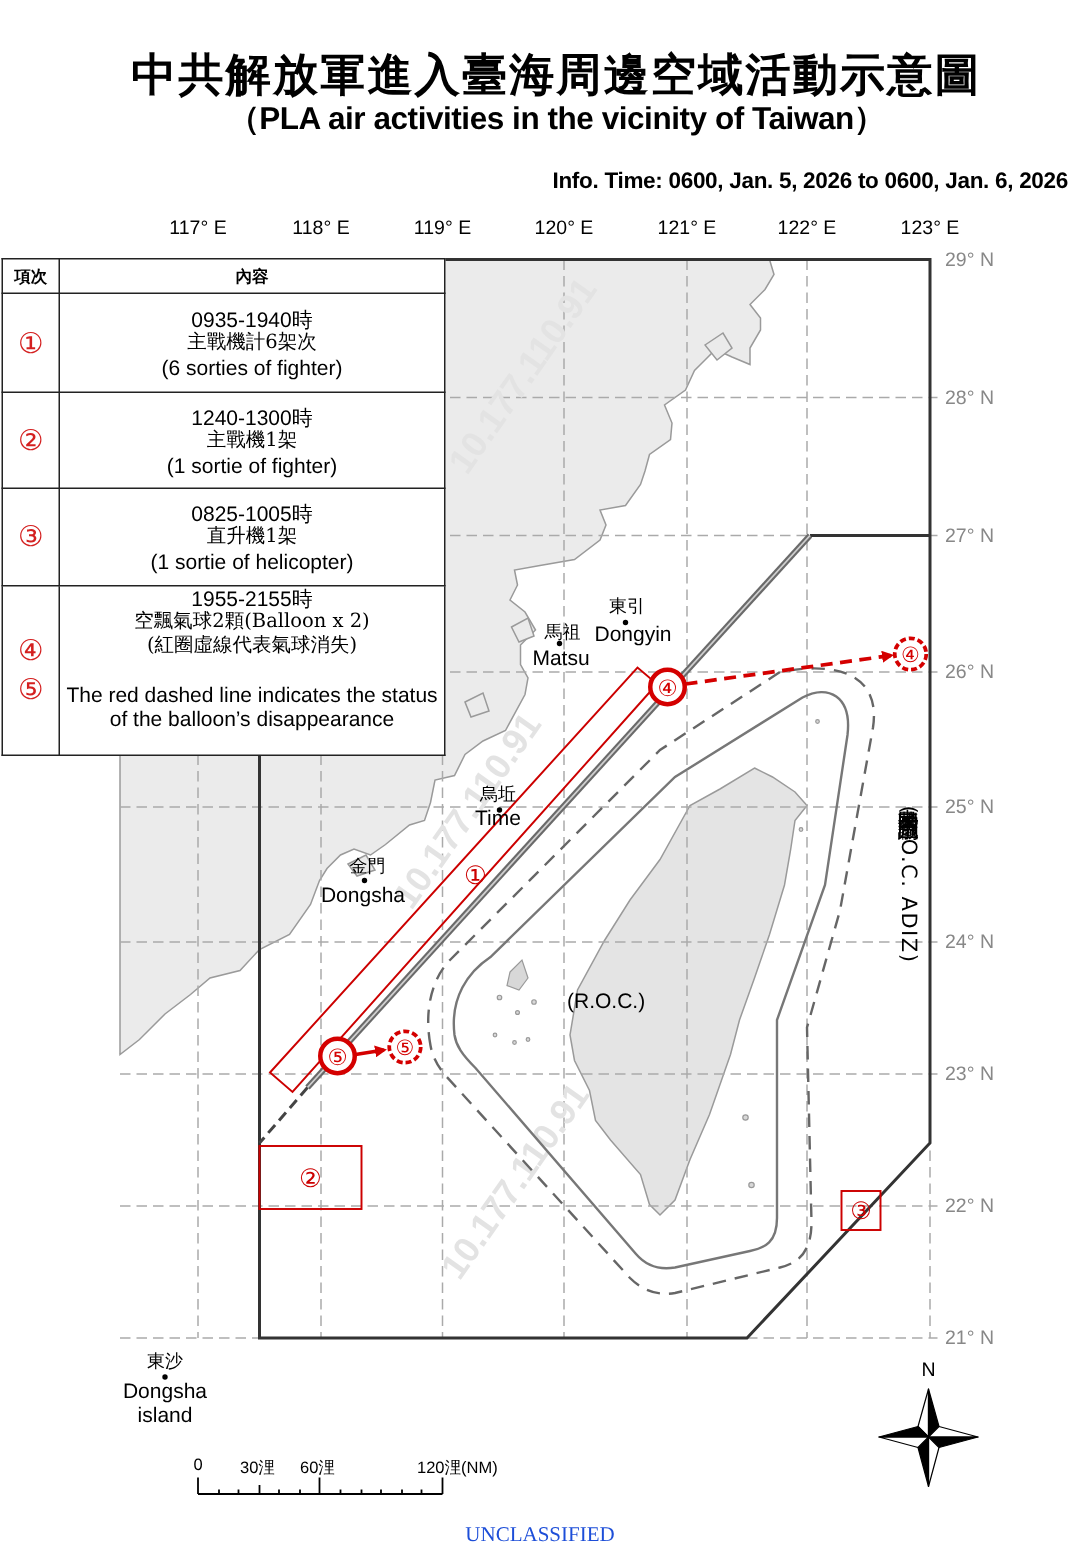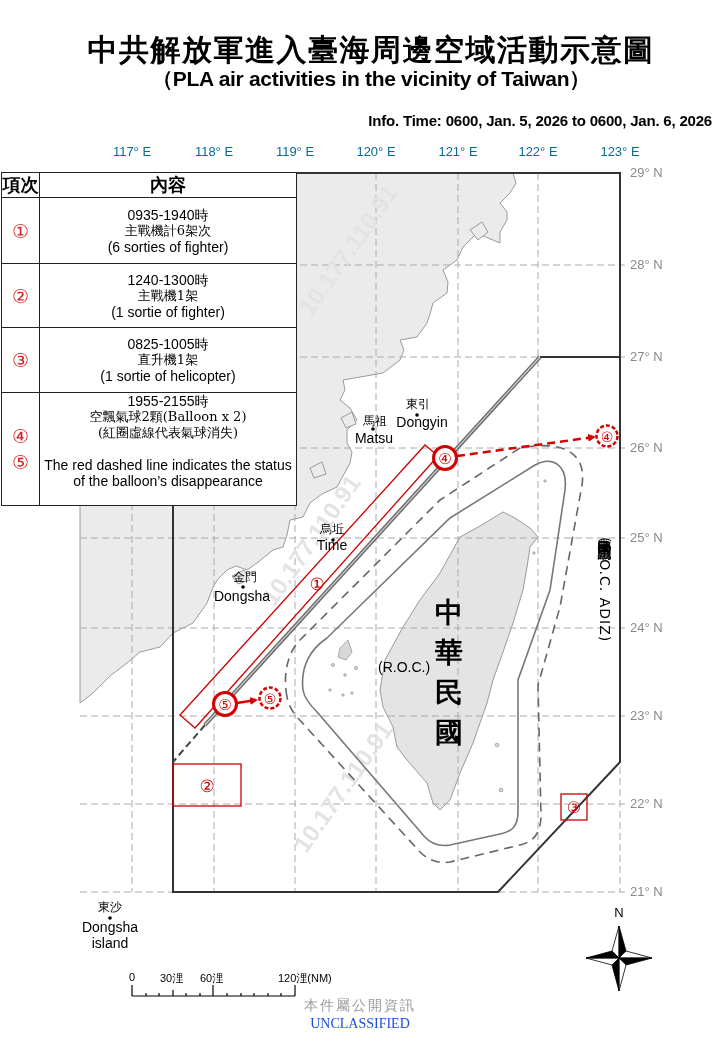--- a/index.html
+++ b/index.html
@@ -3,25 +3,25 @@
 <meta charset="utf-8">
 <style>
   html,body{margin:0;padding:0;background:#fff;}
   #page{position:relative;width:720px;height:1040px;overflow:hidden;background:#fff;font-family:"Liberation Sans",sans-serif;color:#000;}
   .abs{position:absolute;}
   .title-zh{left:0;top:30px;width:742px;text-align:center;font-family:"DejaVu Serif",serif;font-weight:bold;font-size:30px;letter-spacing:1.5px;white-space:nowrap;}
   .title-en{left:0;top:65px;width:742px;text-align:center;font-weight:bold;font-size:21px;white-space:nowrap;letter-spacing:-0.3px;}
   .info-zh{right:8px;top:92px;font-weight:bold;font-size:14px;white-space:nowrap;}
   .info-en{right:8px;top:112px;font-weight:bold;font-size:15px;white-space:nowrap;letter-spacing:-0.2px;margin-left:38px;}
   svg#map{position:absolute;left:0;top:0;}
-  .lon{top:144px;width:60px;text-align:center;font-size:13px;color:#0369a1;white-space:nowrap;}
+  .lon{top:144px;width:60px;text-align:center;font-size:13px;color:#000000;white-space:nowrap;}
   .lat{left:630px;width:60px;font-size:13px;color:#888;white-space:nowrap;line-height:16px;}
   table.legend{position:absolute;left:1px;top:172px;width:296px;border-collapse:collapse;background:#fff;z-index:5;}
   table.legend td,table.legend th{border:1.5px solid #222;padding:0;text-align:center;vertical-align:middle;}
-  table.legend th{height:22px;font-size:18px;font-weight:bold;font-family:Liberation Serif, serif;}
+  table.legend th{height:22px;font-size:11px;font-weight:bold;font-family:Liberation Serif, serif;}
   .c1{width:37px;color:#d42020;font-family:"DejaVu Serif",serif;font-size:19px;line-height:26px;}
   .c2{font-size:14px;line-height:16px;}
   .c2 .zh{font-size:13px;font-family:"DejaVu Serif",serif;}
   .c2 .enwrap{max-width:250px;margin:16px auto;}
   .place{font-size:14px;text-align:center;white-space:nowrap;line-height:16px;}
   .place .pzh{font-family:"DejaVu Serif",serif;font-size:12px;}
   .roc-zh{left:434px;top:593px;width:30px;font-size:28px;font-weight:bold;line-height:40px;text-align:center;font-family:"DejaVu Serif",serif;word-break:break-all;}
   .roc-en{left:378px;top:659px;font-size:14px;white-space:nowrap;}
   .adiz{left:596px;top:528px;writing-mode:vertical-rl;font-size:14px;line-height:18px;white-space:nowrap;font-family:"DejaVu Sans",sans-serif;letter-spacing:1px;}
   .scale-lbl{top:971px;font-size:11px;white-space:nowrap;}
@@ -241,26 +241,24 @@
   <div class="abs place" style="left:212px;top:588px;width:60px">Dongsha</div>
 
   <div class="abs place" style="left:80px;top:899px;width:60px">
     <div class="pzh">東沙</div>
   </div>
   <div class="abs place" style="left:70px;top:919px;width:80px">
     <div>Dongsha</div>
     <div>island</div>
   </div>
 
-  <div class="abs roc-zh">中華民國</div>
   <div class="abs roc-en">(R.O.C.)</div>
   <div class="abs adiz">中華民國防空識別區(R.O.C. ADIZ)</div>
 
   <div class="abs scale-lbl" style="left:129px">0</div>
   <div class="abs scale-lbl" style="left:160px">30浬</div>
   <div class="abs scale-lbl" style="left:200px">60浬</div>
   <div class="abs scale-lbl" style="left:278px">120浬(NM)</div>
 
   <div class="abs compass-n">N</div>
 
-  <div class="abs class-zh">本件屬公開資訊</div>
   <div class="abs class-en">UNCLASSIFIED</div>
 </div>
 
 </body></html>

